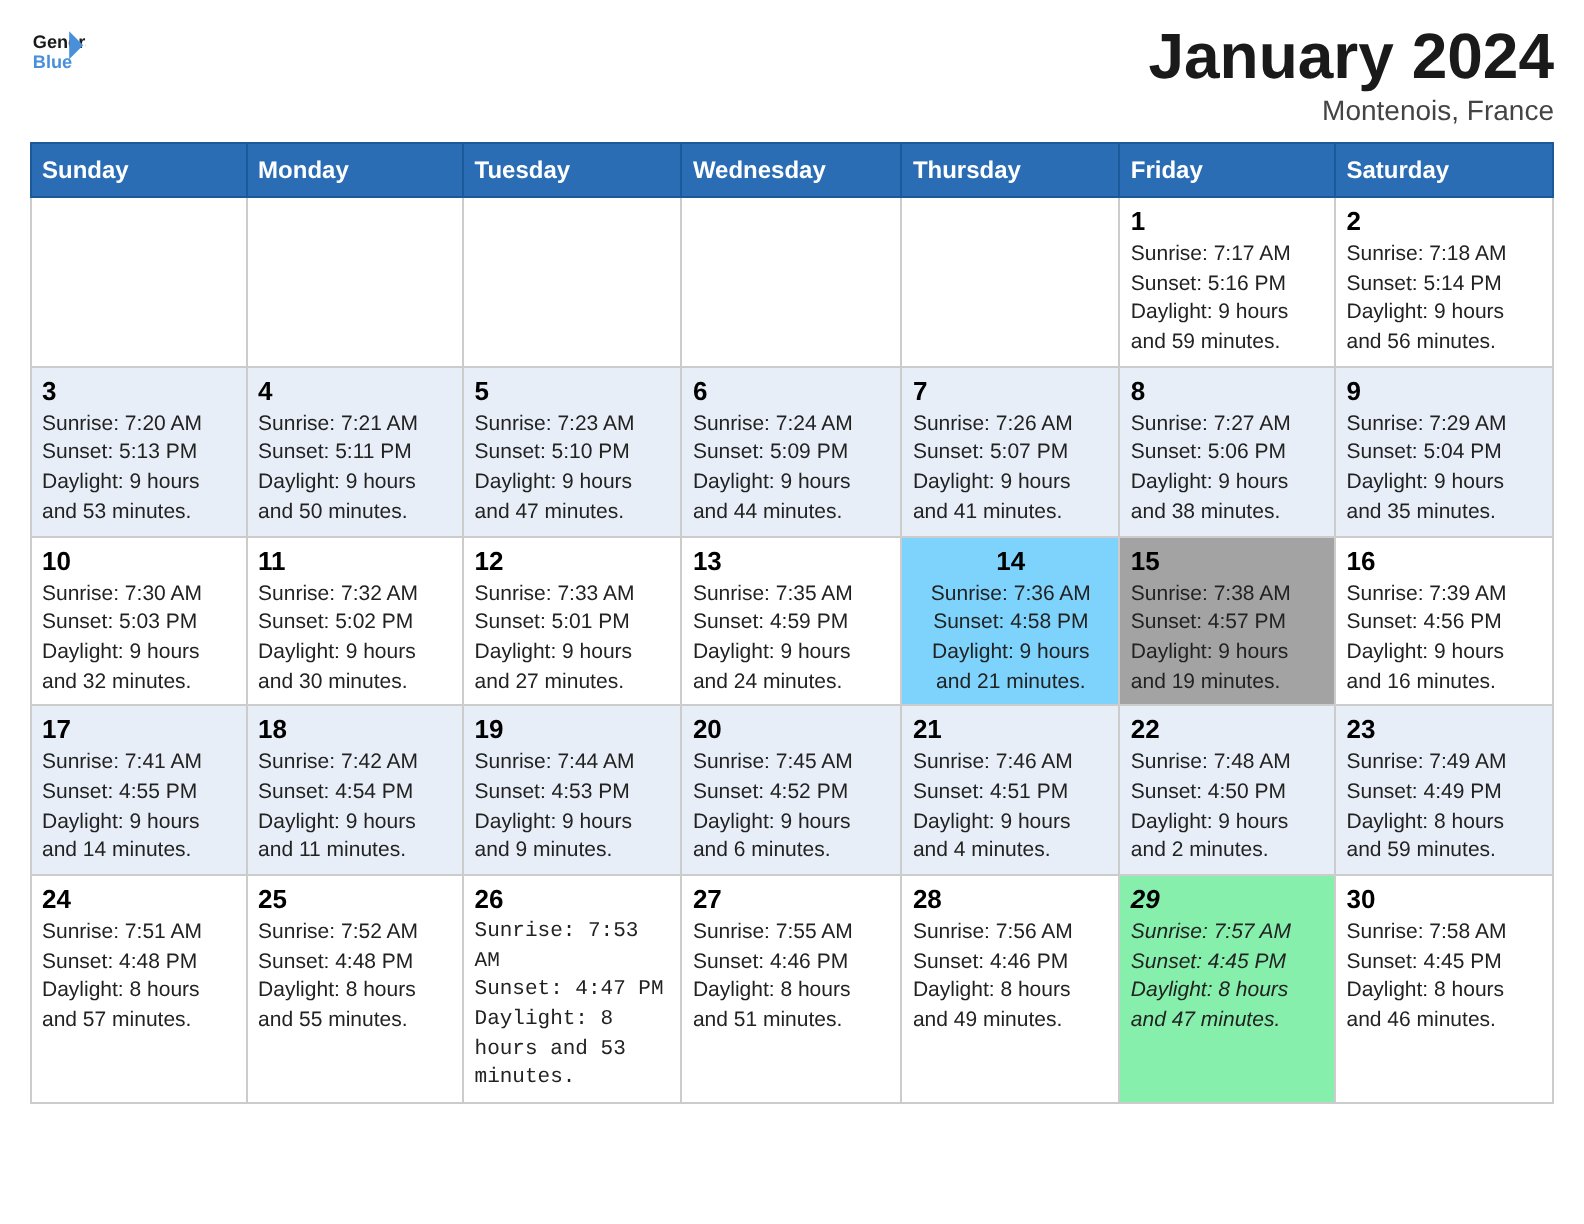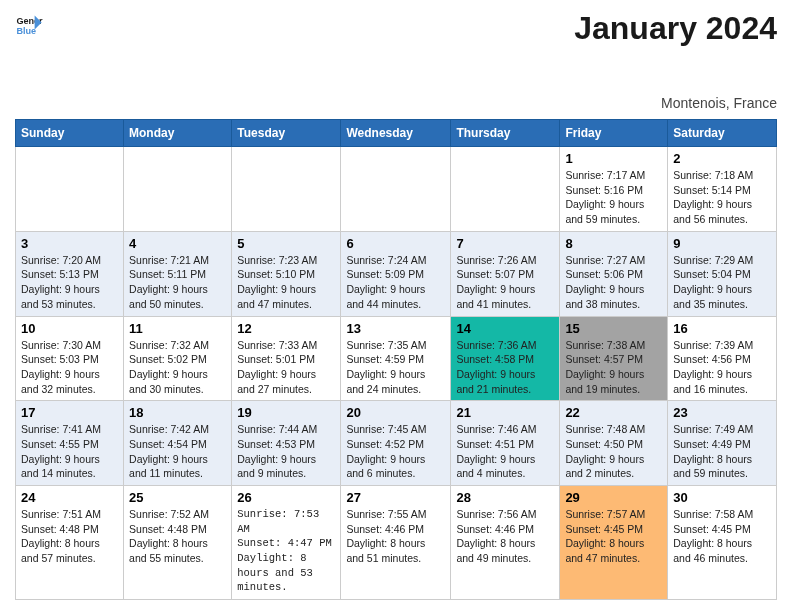--- a/index.html
+++ b/index.html
@@ -27,21 +27,20 @@
     }
     .title-area { text-align: right; }
     .month-title {
       font-size: 32px;
       font-weight: bold;
       color: #1a1a1a;
     }
     .location {
       font-size: 14px;
       color: #444;
-      margin-top: 48px;
     }
     table {
       width: 100%;
       border-collapse: collapse;
       font-size: 11px;
     }
     th {
       background-color: #2a6db5;
       color: #fff;
       text-align: left;
@@ -186,21 +185,21 @@
           <div class="day-info" style="white-space: pre-line;">Sunrise: 7:33 AM
 Sunset: 5:01 PM
 Daylight: 9 hours and 27 minutes.</div>
         </td>
         <td style="background-color: rgb(255, 255, 255);">
           <span class="day-num">13</span>
           <div class="day-info" style="white-space: pre-line;">Sunrise: 7:35 AM
 Sunset: 4:59 PM
 Daylight: 9 hours and 24 minutes.</div>
         </td>
-        <td style="background-color: #14b8a6;">
+        <td style="background-color: #7dd3fc; text-align: center;">
           <span class="day-num">14</span>
           <div class="day-info" style="white-space: pre-line;">Sunrise: 7:36 AM
 Sunset: 4:58 PM
 Daylight: 9 hours and 21 minutes.</div>
         </td>
         <td style="background-color: #a3a3a3;">
           <span class="day-num">15</span>
           <div class="day-info" style="white-space: pre-line;">Sunrise: 7:38 AM
 Sunset: 4:57 PM
 Daylight: 9 hours and 19 minutes.</div>
@@ -280,21 +279,21 @@
           <div class="day-info" style="white-space: pre-line;">Sunrise: 7:55 AM
 Sunset: 4:46 PM
 Daylight: 8 hours and 51 minutes.</div>
         </td>
         <td style="background-color: rgb(255, 255, 255);">
           <span class="day-num">28</span>
           <div class="day-info" style="white-space: pre-line;">Sunrise: 7:56 AM
 Sunset: 4:46 PM
 Daylight: 8 hours and 49 minutes.</div>
         </td>
-        <td style="background-color: #fdba74;">
+        <td style="background-color: #86efac; font-style: italic;">
           <span class="day-num">29</span>
           <div class="day-info" style="white-space: pre-line;">Sunrise: 7:57 AM
 Sunset: 4:45 PM
 Daylight: 8 hours and 47 minutes.</div>
         </td>
         <td style="background-color: rgb(255, 255, 255);">
           <span class="day-num">30</span>
           <div class="day-info" style="white-space: pre-line;">Sunrise: 7:58 AM
 Sunset: 4:45 PM
 Daylight: 8 hours and 46 minutes.</div>

